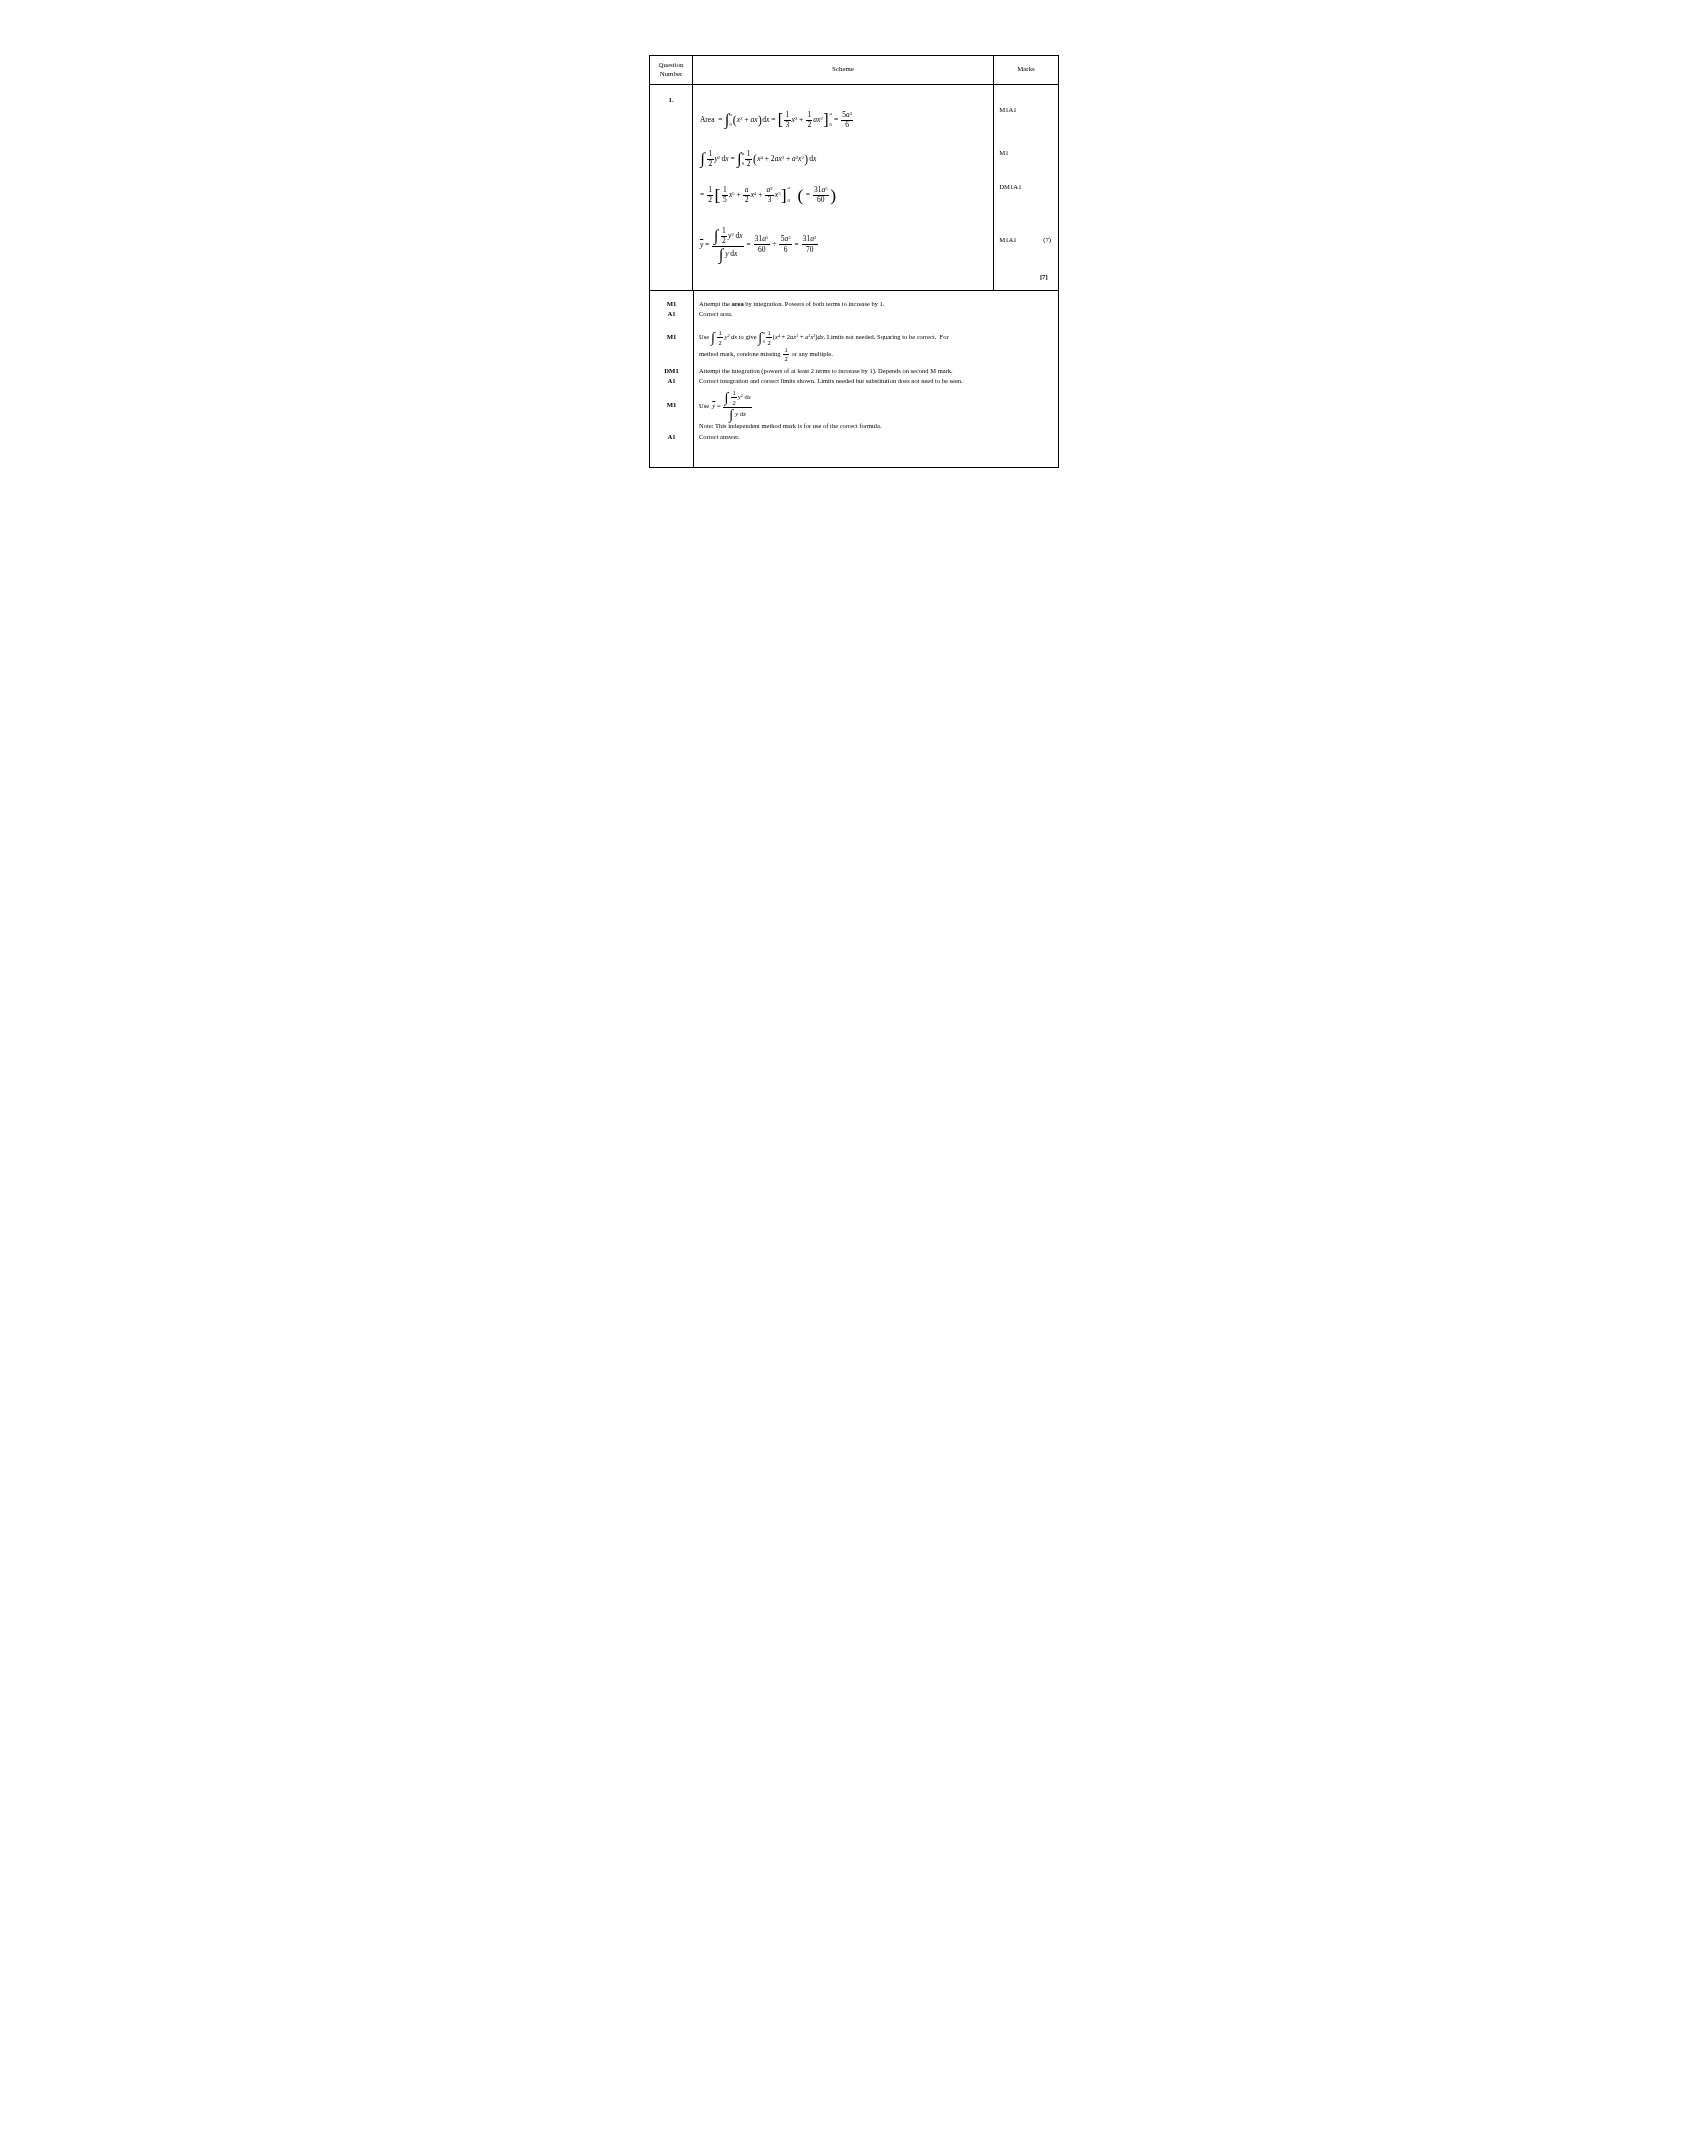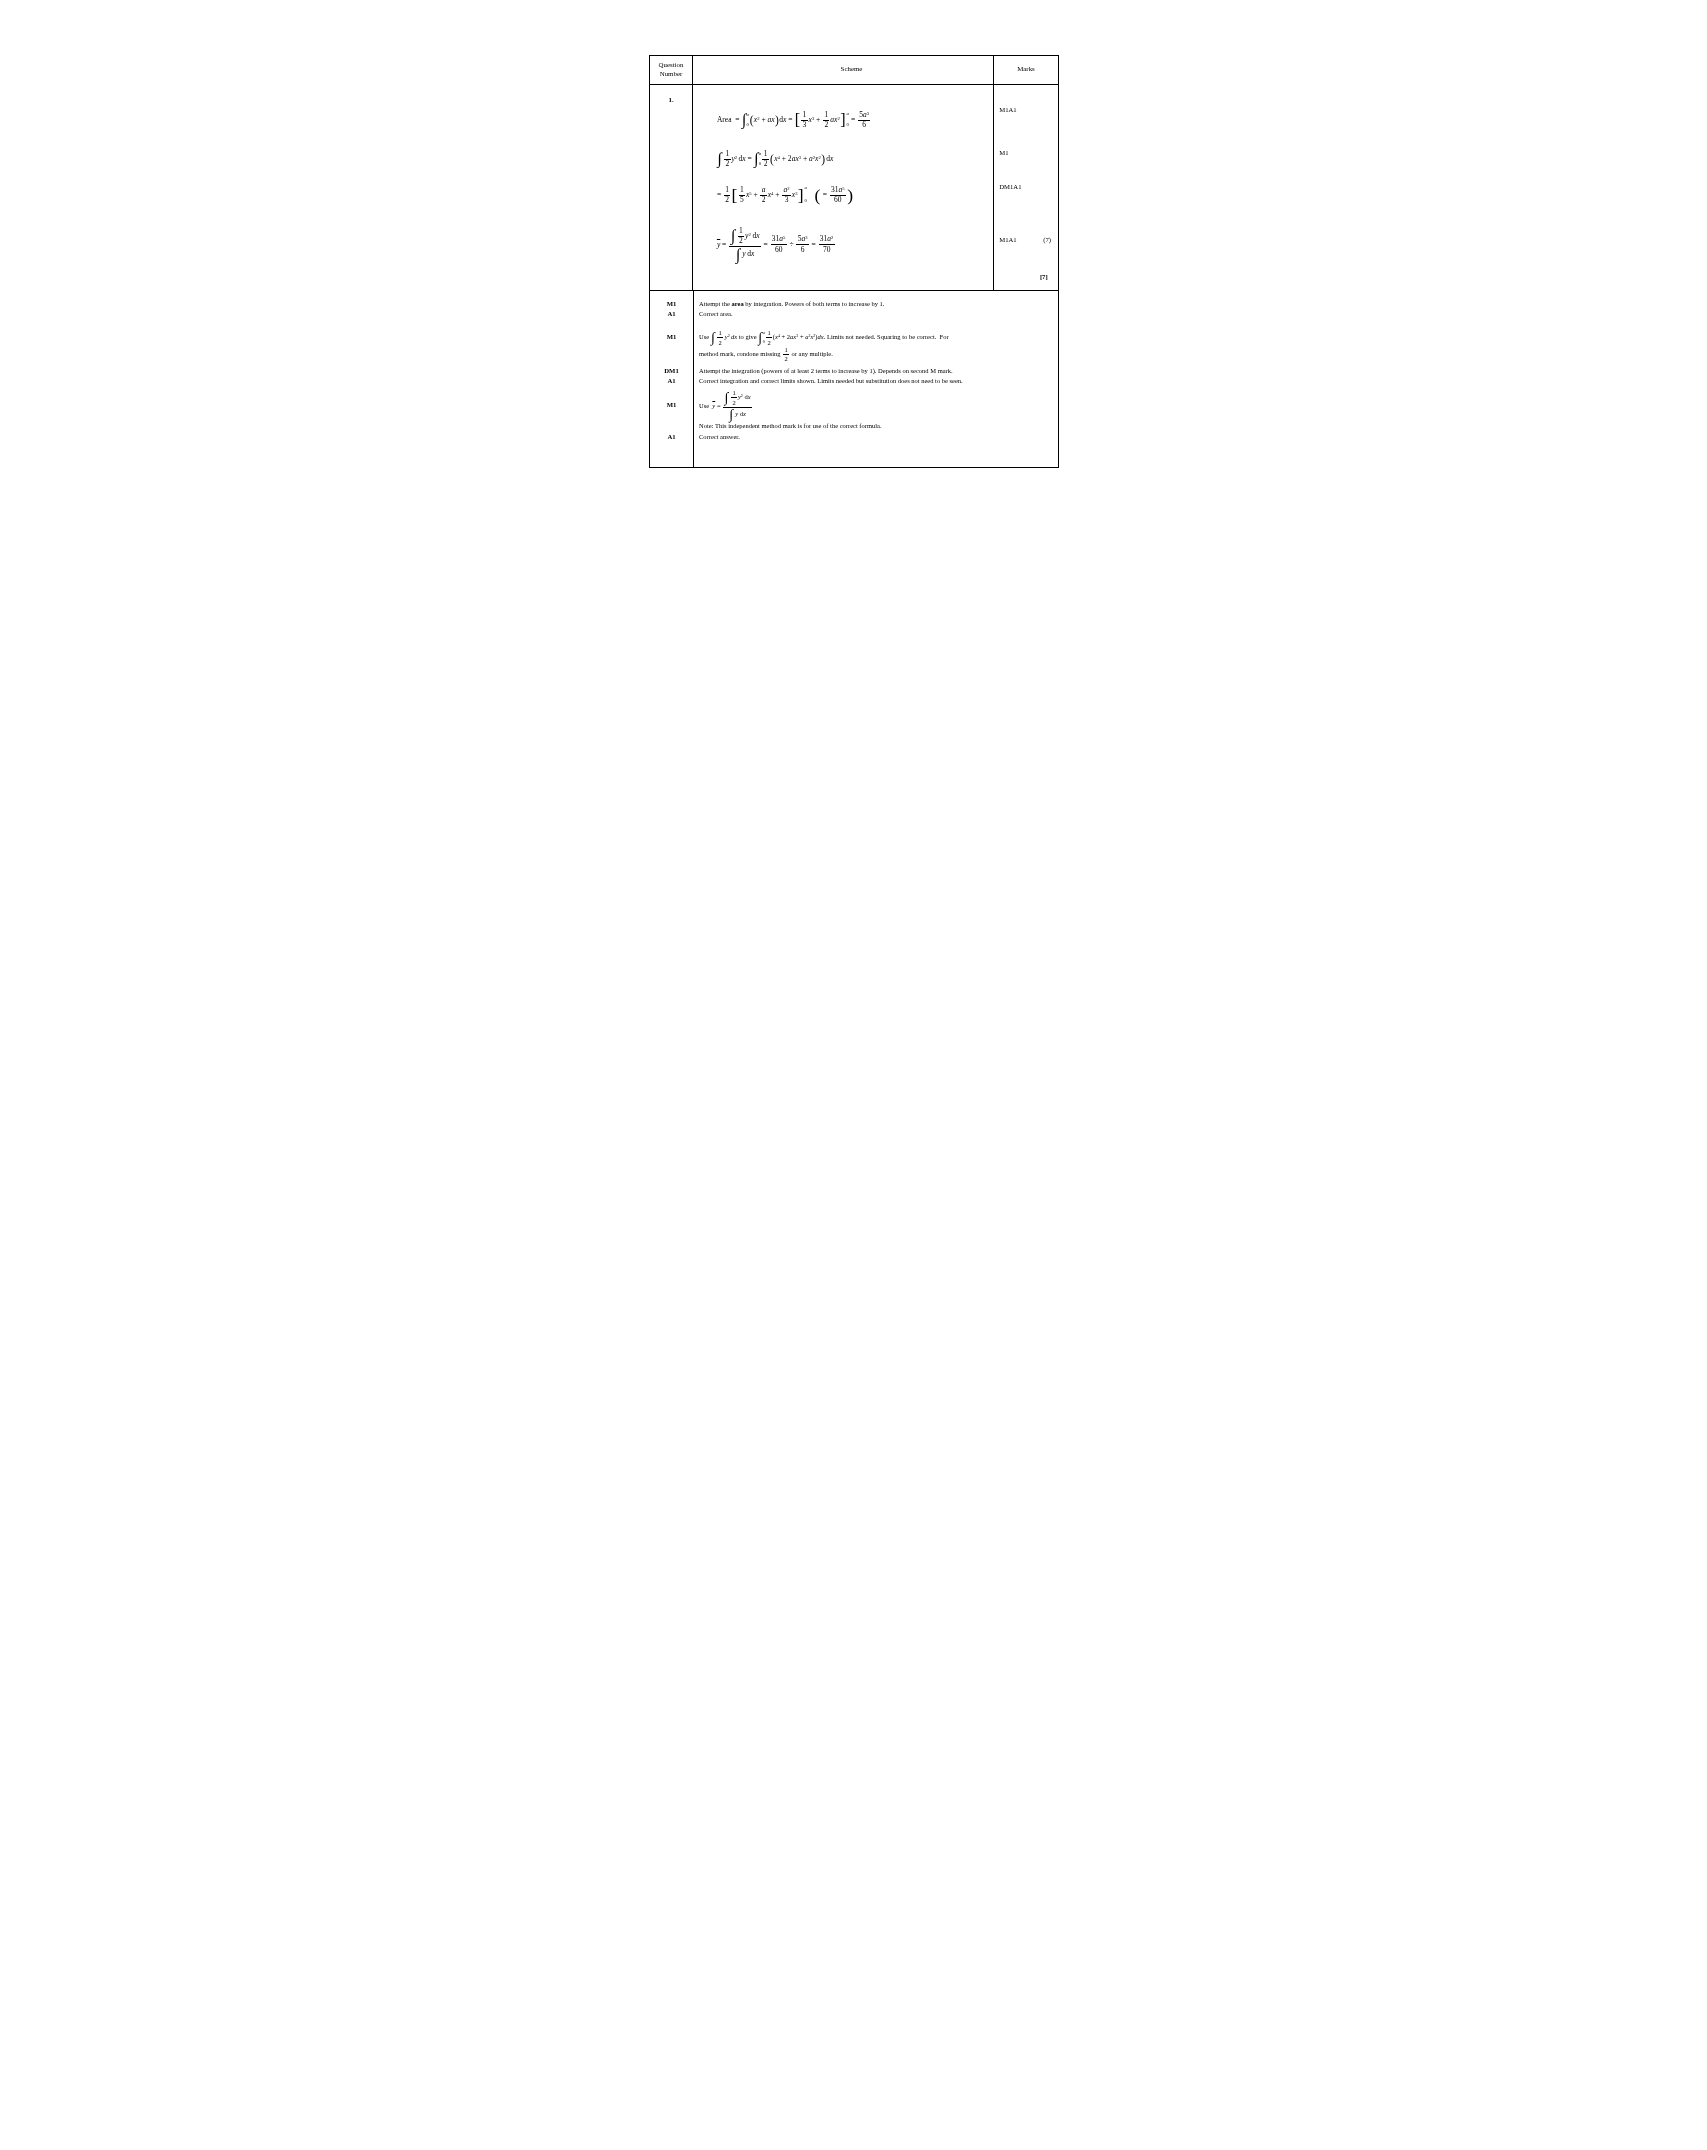--- a/index.html
+++ b/index.html
@@ -14,21 +14,21 @@
   .tbl{
     position:absolute;left:37px;top:55px;width:410px;
     border:0.7px solid #000;
     box-sizing:border-box;
     background:#fff;
   }
   .trow{display:flex;border-top:0.7px solid #000;box-sizing:border-box;}
   .trow:first-child{border-top:none;}
   .cell{box-sizing:border-box;position:relative;}
   .c-q{flex:0 0 43px;width:43px;border-right:0.7px solid #000;}
-  .c-s{flex:1;margin-left:17px;}
+  .c-s{flex:1;}
   .c-m{flex:0 0 65px;width:65px;border-left:0.7px solid #000;}
   .thead{height:27.5px;}
   .hcell{display:flex;align-items:center;justify-content:center;text-align:center;font-size:6.9px;line-height:8.6px;padding:0.9px;}
   .r1{height:206px;}
   .qnum{padding-top:11.2px;text-align:center;font-weight:bold;font-size:7px;}
   .r2{height:177px;}
   .c-n{flex:1;padding:6.9px 4.3px 4.3px 0;}
   .c-n::before{content:"";position:absolute;left:43px;top:0;bottom:0;border-left:0.7px solid #000;}
 
   

